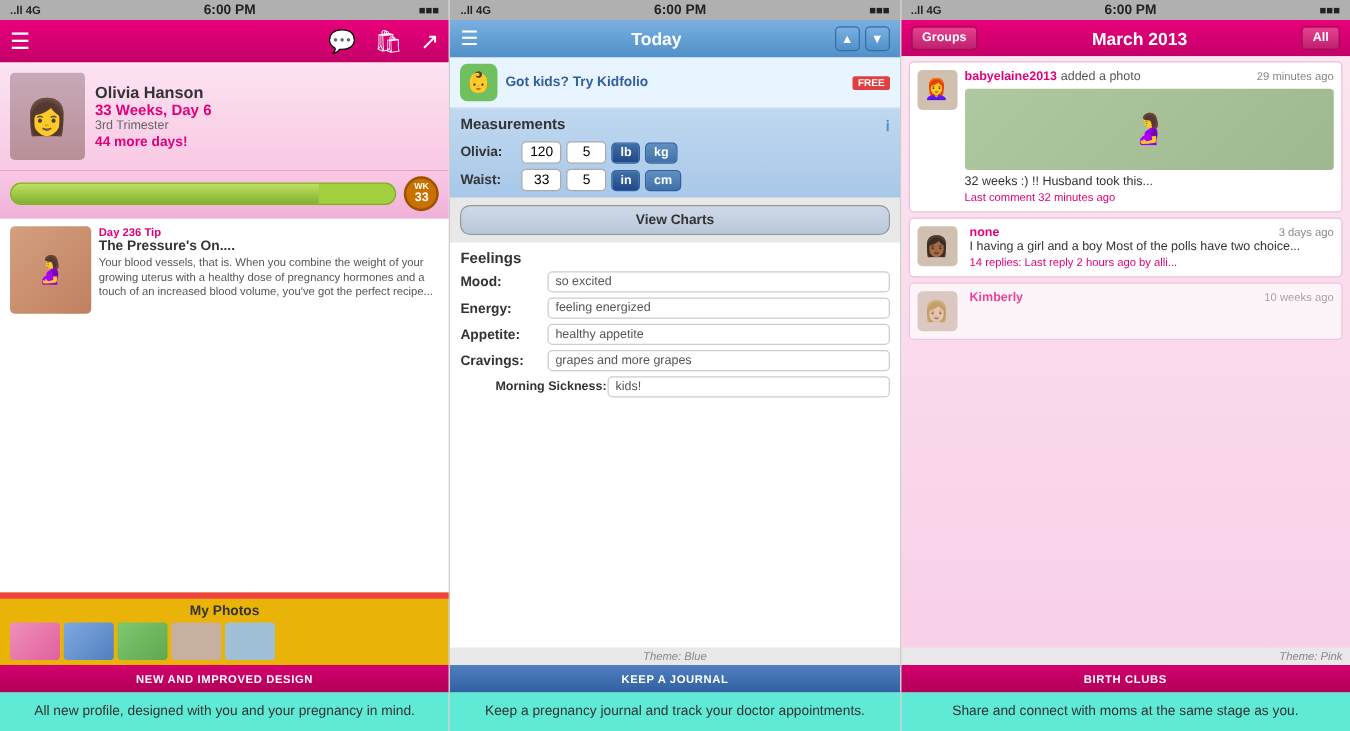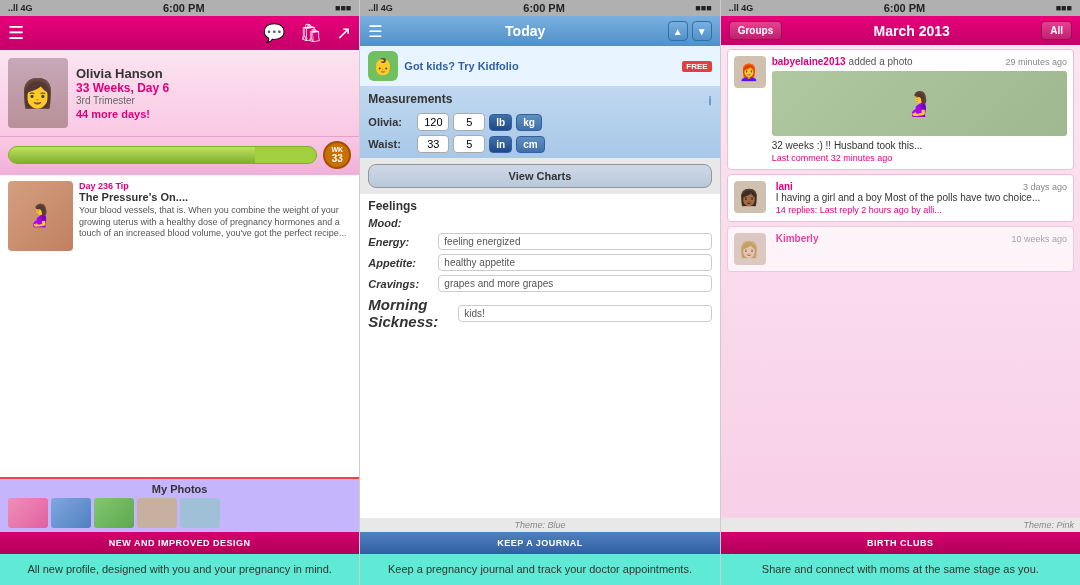--- a/index.html
+++ b/index.html
@@ -162,23 +162,23 @@
       align-items: center;
       justify-content: center;
       font-size: 22px;
       flex-shrink: 0;
     }
     .s1-tip-content { flex: 1; }
     .s1-tip-day { font-size: 9px; color: #e0007a; font-weight: 600; }
     .s1-tip-title { font-size: 11px; font-weight: 700; color: #333; }
     .s1-tip-text { font-size: 9px; color: #555; line-height: 1.3; margin-top: 2px; }
     .s1-photos-section {
-      background: #c4b5fd;
+      background: #eab308;
       padding: 4px 8px;
-      border-top: 2px solid #ef4444;
+      border-top: 5px solid #ef4444;
     }
     .s1-photos-title { font-size: 11px; font-weight: 700; color: #333; text-align: center; }
     .s1-photos-row {
       display: flex;
       gap: 3px;
       margin-top: 3px;
     }
     .s1-photo-thumb {
       width: 40px;
       height: 30px;
@@ -348,21 +348,20 @@
     .s2-feeling-row {
       display: flex;
       align-items: center;
       margin-bottom: 4px;
     }
     .s2-feeling-label {
       font-size: 11px;
       font-weight: 600;
       color: #333;
       width: 70px;
-      font-style: italic;
     }
     .s2-feeling-input {
       flex: 1;
       border: 1px solid #ccc;
       border-radius: 4px;
       padding: 2px 5px;
       font-size: 10px;
       color: #555;
       background: white;
     }
@@ -570,35 +569,36 @@
         <span class="s2-unit-btn">cm</span>
       </div>
     </div>
 
     <div class="s2-view-charts">View Charts</div>
 
     <div class="s2-feelings-section">
       <div class="s2-feelings-title">Feelings</div>
       <div class="s2-feeling-row">
         <span class="s2-feeling-label">Mood:</span>
+        <span class="s2-feeling-input">so excited</span>
       </div>
       <div class="s2-feeling-row">
         <span class="s2-feeling-label">Energy:</span>
         <span class="s2-feeling-input">feeling energized</span>
       </div>
       <div class="s2-feeling-row">
         <span class="s2-feeling-label">Appetite:</span>
         <span class="s2-feeling-input">healthy appetite</span>
       </div>
       <div class="s2-feeling-row">
         <span class="s2-feeling-label">Cravings:</span>
         <span class="s2-feeling-input">grapes and more grapes</span>
       </div>
       <div class="s2-feeling-row">
-        <span class="s2-feeling-label" style="width:90px;font-size:15px;">Morning Sickness:</span>
+        <span class="s2-feeling-label" style="width:90px;font-size:10px;margin-left:28px;">Morning Sickness:</span>
         <span class="s2-feeling-input">kids!</span>
       </div>
     </div>
 
     <div class="s2-theme">Theme: Blue</div>
 
     <div class="banner banner-blue">
       <span class="banner-label">KEEP A JOURNAL</span>
     </div>
 
@@ -636,21 +636,21 @@
             <div class="s3-post-comment">Last comment 32 minutes ago</div>
           </div>
         </div>
       </div>
 
       <div class="s3-post">
         <div class="s3-post-header">
           <div class="s3-post-avatar">👩🏾</div>
           <div style="flex:1;padding-left:4px;">
             <div style="display:flex;gap:3px;align-items:baseline;flex-wrap:wrap;">
-              <span class="s3-post-username">lani</span>
+              <span class="s3-post-username">none</span>
               <span class="s3-post-time">3 days ago</span>
             </div>
             <div class="s3-post-text">I  having a girl and a boy
 Most of the polls have two choice...</div>
             <div class="s3-post-comment">14 replies: Last reply 2 hours ago by alli...</div>
           </div>
         </div>
       </div>
 
       <div class="s3-post" style="opacity:0.7;">

